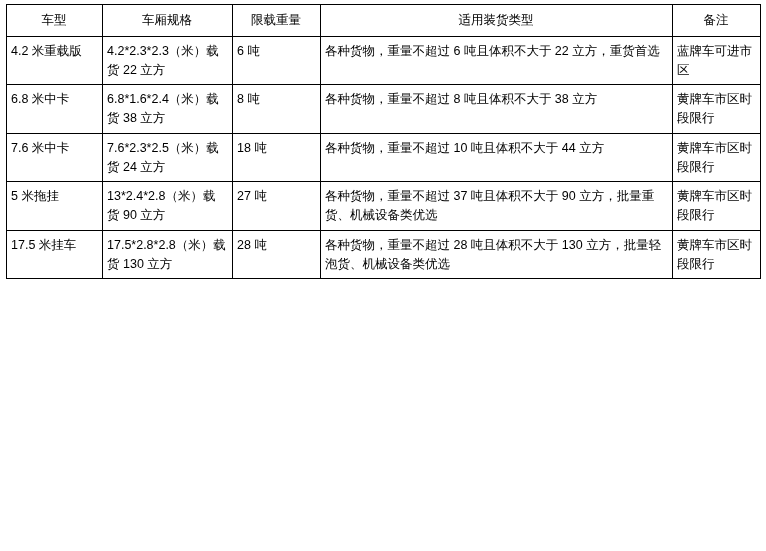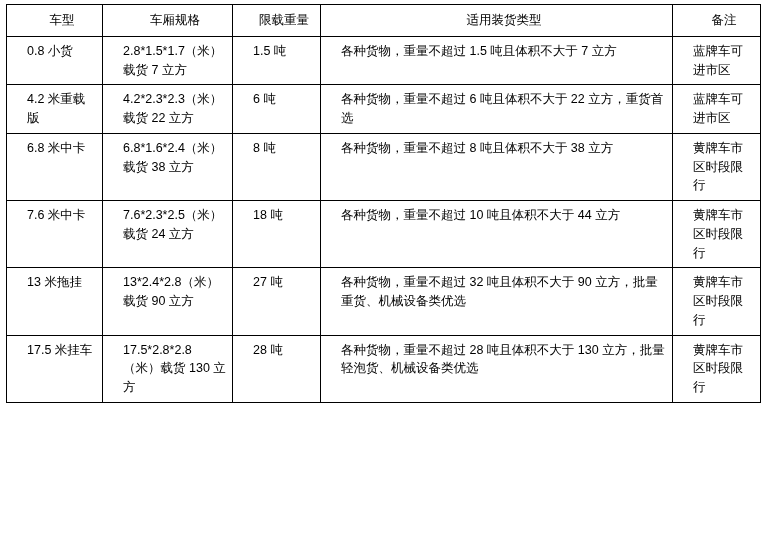--- a/index.html
+++ b/index.html
@@ -22,21 +22,21 @@
   table.vehicle-table {
     border-collapse: collapse;
     width: 754px;
     table-layout: fixed;
     font-size: 12.5px;
   }
   table.vehicle-table th,
   table.vehicle-table td {
     border: 1px solid #000000;
     vertical-align: top;
-    padding: 5px 5px 5px 20px;
+    padding: 5px 5px 5px 4px;
     line-height: 1.5;
     font-weight: normal;
     text-align: left;
   }
   table.vehicle-table thead th {
     text-align: center;
     vertical-align: middle;
     padding-top: 6px;
     padding-bottom: 6px;
   }
@@ -63,27 +63,20 @@
       <tr>
         <th>车型</th>
         <th>车厢规格</th>
         <th>限载重量</th>
         <th>适用装货类型</th>
         <th>备注</th>
       </tr>
     </thead>
     <tbody>
       <tr>
-        <td>0.8 小货</td>
-        <td>2.8*1.5*1.7（米）载货 7 立方</td>
-        <td>1.5 吨</td>
-        <td>各种货物，重量不超过 1.5 吨且体积不大于 7 立方</td>
-        <td>蓝牌车可进市区</td>
-      </tr>
-      <tr>
         <td>4.2 米重载版</td>
         <td>4.2*2.3*2.3（米）载货 22 立方</td>
         <td>6 吨</td>
         <td>各种货物，重量不超过 6 吨且体积不大于 22 立方，重货首选</td>
         <td>蓝牌车可进市区</td>
       </tr>
       <tr>
         <td>6.8 米中卡</td>
         <td>6.8*1.6*2.4（米）载货 38 立方</td>
         <td>8 吨</td>
@@ -91,24 +84,24 @@
         <td>黄牌车市区时段限行</td>
       </tr>
       <tr>
         <td>7.6 米中卡</td>
         <td>7.6*2.3*2.5（米）载货 24 立方</td>
         <td>18 吨</td>
         <td>各种货物，重量不超过 10 吨且体积不大于 44 立方</td>
         <td>黄牌车市区时段限行</td>
       </tr>
       <tr>
-        <td>13 米拖挂</td>
+        <td>5 米拖挂</td>
         <td>13*2.4*2.8（米）载货 90 立方</td>
         <td>27 吨</td>
-        <td>各种货物，重量不超过 32 吨且体积不大于 90 立方，批量重货、机械设备类优选</td>
+        <td>各种货物，重量不超过 37 吨且体积不大于 90 立方，批量重货、机械设备类优选</td>
         <td>黄牌车市区时段限行</td>
       </tr>
       <tr>
         <td>17.5 米挂车</td>
         <td>17.5*2.8*2.8（米）载货 130 立方</td>
         <td>28 吨</td>
         <td>各种货物，重量不超过 28 吨且体积不大于 130 立方，批量轻泡货、机械设备类优选</td>
         <td>黄牌车市区时段限行</td>
       </tr>
     </tbody>

